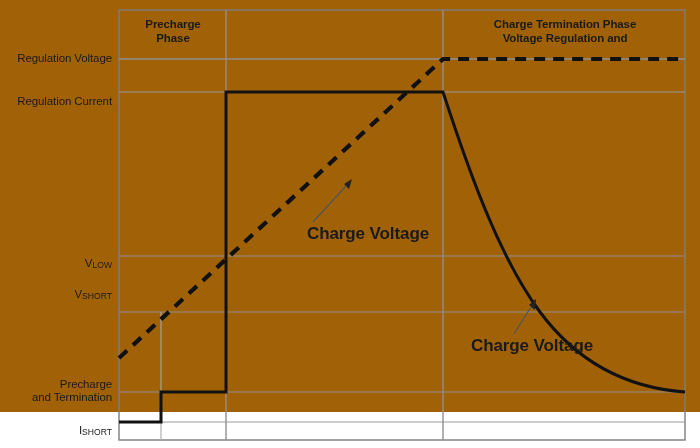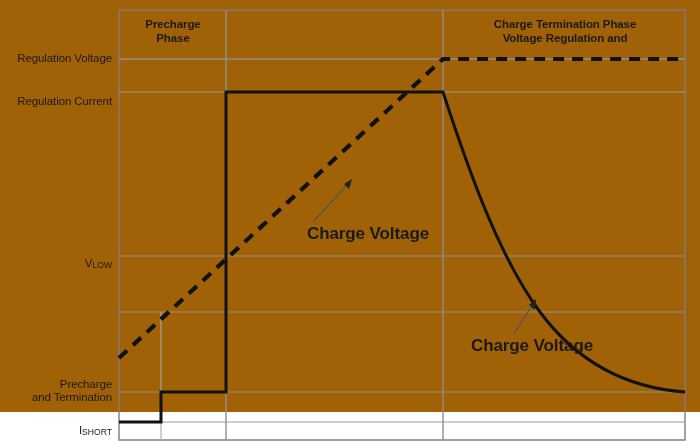--- a/index.html
+++ b/index.html
@@ -109,20 +109,21 @@
     <div>Charge Termination Phase</div>
     <div>Voltage Regulation and</div>
   </div>
 
   <div class="axis-label" style="left:0px; top:52px; width:112px;">Regulation Voltage</div>
 
   <div class="axis-label" style="left:0px; top:85px; width:112px;margin-top:10px;">Regulation Current</div>
 
   <div class="axis-label" style="left:0px; top:242px; width:112px;margin-top:15px;"><span>V</span><sub>LOW</sub></div>
 
+  <div class="axis-label" style="left:0px; top:288px; width:112px;"><span>V</span><sub>SHORT</sub></div>
 
   <div class="axis-label" style="left:0px; top:378px; width:112px;">
     <div>Precharge</div>
     <div>and Termination</div>
   </div>
 
   <div class="axis-label" style="left:0px; top:414px; width:112px;margin-top:10px;"><span>I</span><sub>SHORT</sub></div>
 
   <div class="curve-annotation" style="left:307px; top:224px;">Charge Voltage</div>
 

